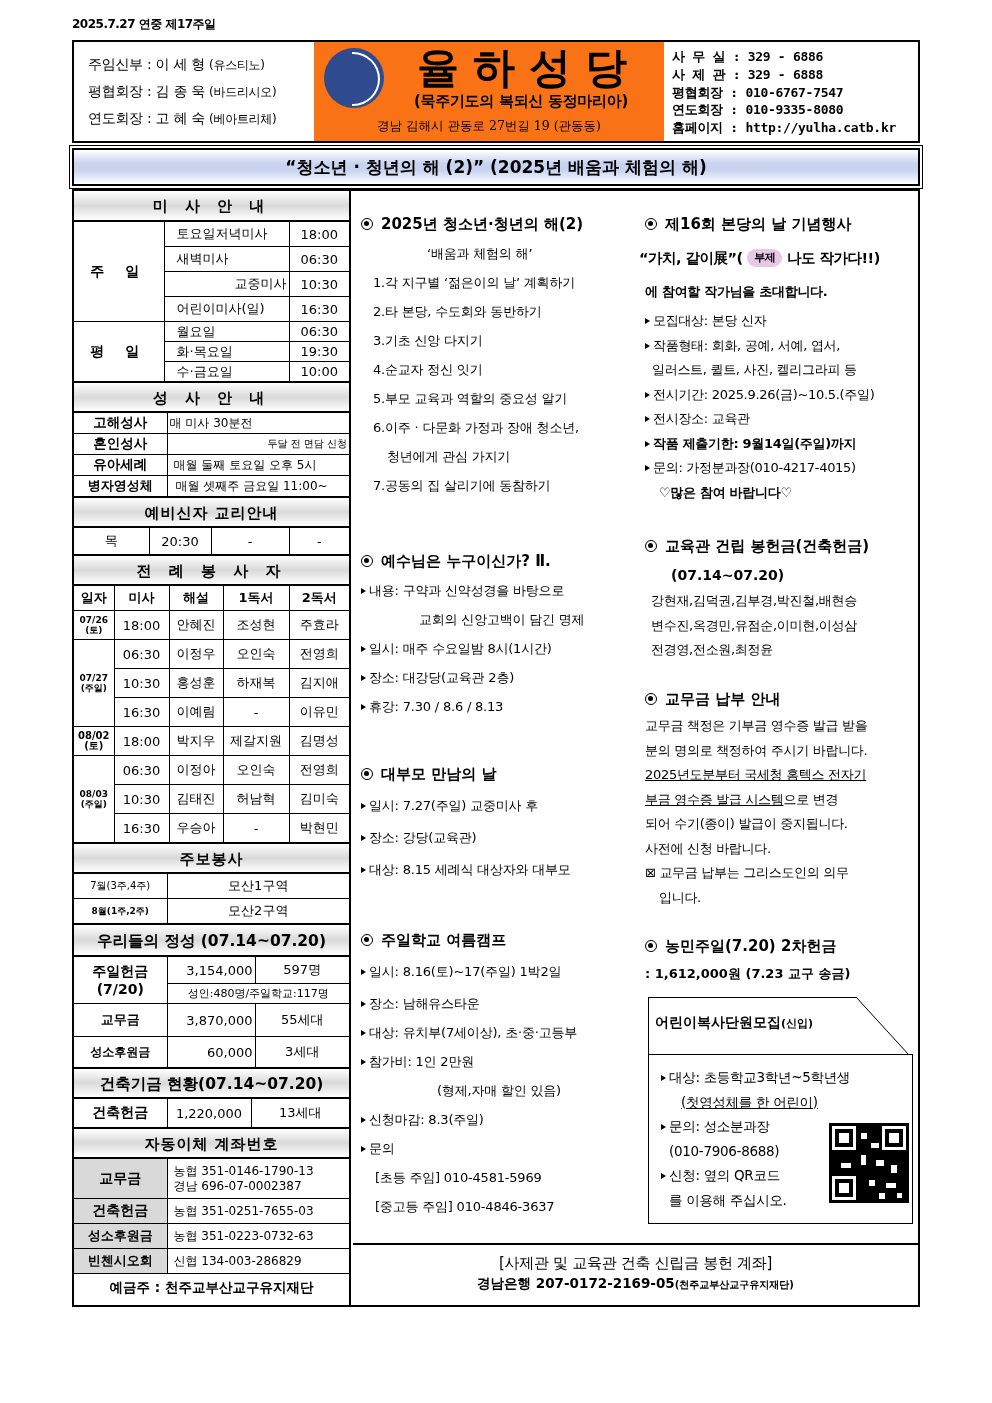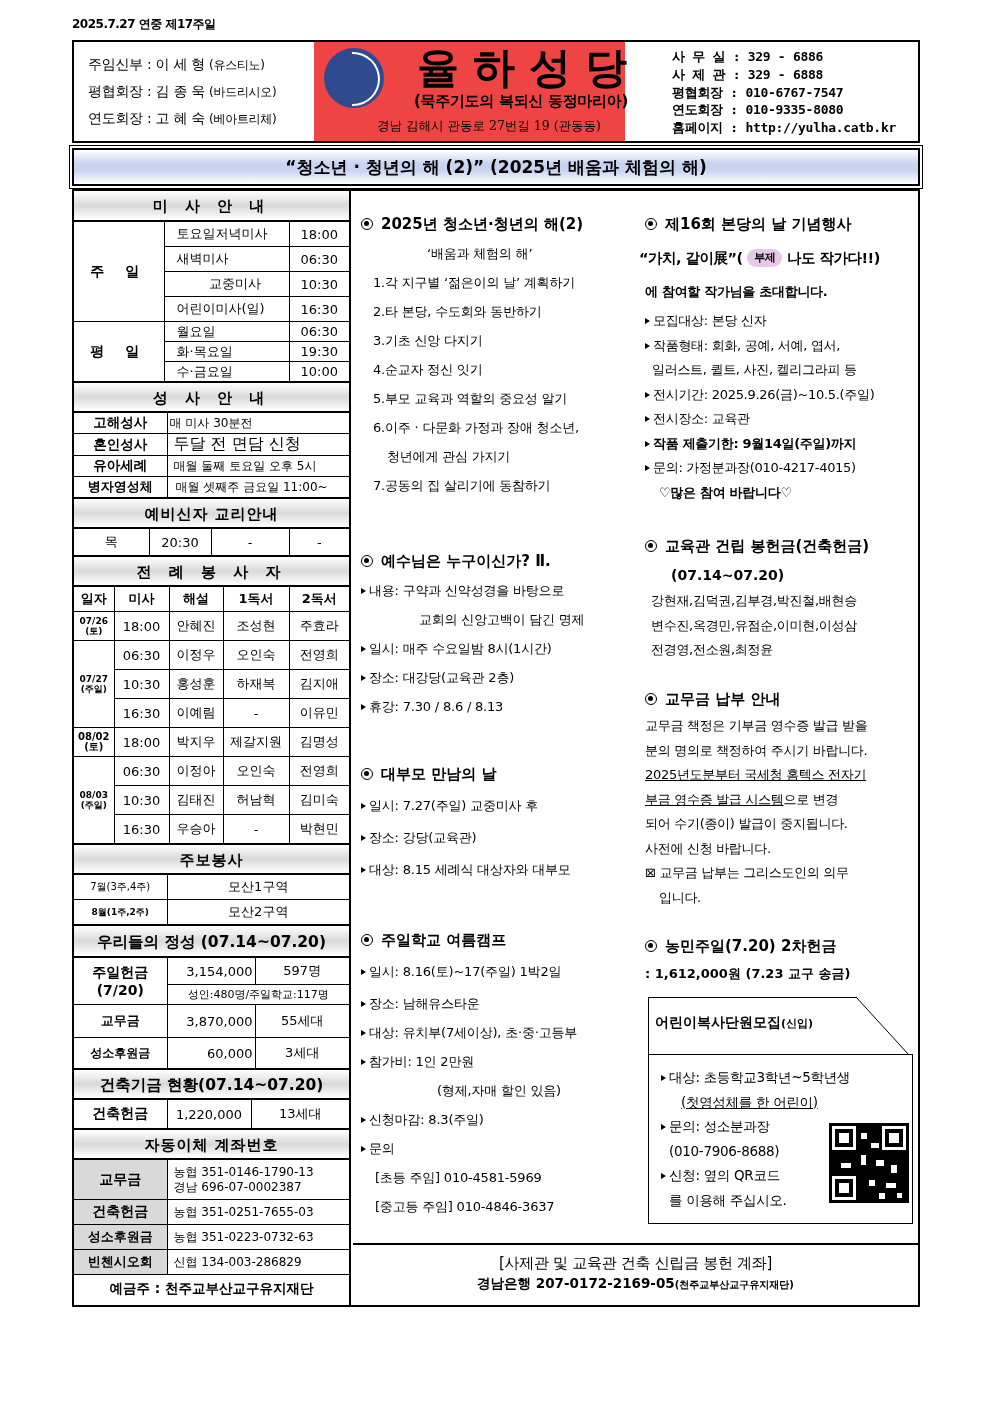--- a/index.html
+++ b/index.html
@@ -3,21 +3,21 @@
 <meta charset="utf-8">
 <style>
 *{box-sizing:border-box;margin:0;padding:0}
 body{width:992px;height:1403px;background:#fff;font-family:"DejaVu Sans","Liberation Sans",sans-serif;color:#000;position:relative;overflow:hidden}
 .abs{position:absolute}
 .topline{left:72px;top:16px;font-size:12px;font-weight:bold;letter-spacing:-0.5px}
 .header{left:72px;top:40px;width:848px;height:103px;border:2px solid #000}
 .hdr-left{position:absolute;left:0;top:0;width:240px;height:99px;padding:9px 0 0 14px}
 .hdr-left div{font-size:14px;height:27px;line-height:27px;letter-spacing:-0.3px}
 .hdr-left small{font-size:12px}
-.hdr-mid{position:absolute;left:240px;top:0;width:311px;height:99px;background:#ef4444}
+.hdr-mid{position:absolute;left:240px;top:0;width:350px;height:99px;background:#f97316}
 .logo{position:absolute;left:10px;top:6px;width:60px;height:60px;border-radius:50%;background:#2f4a8f}
 .logo:after{content:"";position:absolute;left:28px;top:4px;width:26px;height:50px;border:2px solid #fff;border-left:none;border-radius:0 30px 30px 0}
 .title{position:absolute;left:80px;top:2px;width:270px;text-align:center;font-size:42px;font-weight:bold;letter-spacing:14px;line-height:48px}
 .subtitle{position:absolute;left:62px;top:50px;width:290px;text-align:center;font-size:15px;font-weight:bold;letter-spacing:-0.3px}
 .address{position:absolute;left:0;top:76px;width:350px;text-align:center;font-size:12.5px;font-weight:normal;font-family:"DejaVu Serif",serif}
 .hdr-right{position:absolute;left:598px;top:6px;width:246px;font-size:13px;font-weight:bold;font-family:"DejaVu Sans Mono",monospace}
 .hdr-right div{height:17.8px;line-height:17.8px;letter-spacing:-0.3px}
 .banner{left:72px;top:148px;width:848px;height:38px;border:2px solid #000;background:linear-gradient(#fff,#c8d3f0 40%,#c8d3f0 60%,#fff);text-align:center;font-size:17px;font-weight:bold;line-height:34px;outline:1px solid #000;outline-offset:2px}
 .frame{left:72px;top:189px;width:848px;height:1118px;border:2px solid #000}
 .leftcol{position:absolute;left:0;top:0;width:277px;height:1114px;border-right:2px solid #000}
@@ -75,21 +75,21 @@
           <tr>
             <td rowspan="4" style="width:90px;font-weight:bold;font-size:14px;letter-spacing:8px;border-left:none">주  일</td>
             <td style="text-align:left;padding-left:12px">토요일저녁미사</td>
             <td style="width:60px;border-right:none">18:00</td>
           </tr>
       <tr>
             <td style="text-align:left;padding-left:12px">새벽미사</td>
             <td style="border-right:none">06:30</td>
           </tr>
       <tr>
-            <td style="text-align:center;padding-left:19px">교중미사</td>
+            <td style="text-align:right;padding-left:19px">교중미사</td>
             <td style="border-right:none">10:30</td>
           </tr>
       <tr>
             <td style="text-align:left;padding-left:12px">어린이미사(일)</td>
             <td style="border-right:none">16:30</td>
           </tr>
       <tr>
             <td rowspan="3" style="font-weight:bold;font-size:14px;letter-spacing:8px;border-left:none">평  일</td>
             <td style="text-align:left;padding-left:12px;height:20px">월요일</td>
             <td style="border-right:none;height:20px">06:30</td>
@@ -106,21 +106,21 @@
       </table>
     <div class="sechead">성 사 안 내</div>
     <table>
       <tbody>
           <tr>
             <td style="width:93px;font-weight:bold;font-size:13.5px;height:21px;border-left:none">고해성사</td>
             <td style="text-align:left;padding-left:2px;height:15px;font-size:12px;border-right:none">매 미사 30분전</td>
           </tr>
       <tr>
             <td style="font-weight:bold;font-size:13.5px;height:21px;border-left:none">혼인성사</td>
-            <td style="text-align:left;padding-left:6px;height:21px;font-size:16px;border-right:none">두달 전 면담 신청</td>
+            <td style="text-align:right;padding-left:12px;height:21px;font-size:10px;border-right:none">두달 전 면담 신청</td>
           </tr>
       <tr>
             <td style="font-weight:bold;font-size:13.5px;height:21px;border-left:none">유아세례</td>
             <td style="text-align:left;padding-left:6px;height:21px;font-size:12px;border-right:none">매월 둘째 토요일 오후 5시</td>
           </tr>
       <tr>
             <td style="font-weight:bold;font-size:13px;height:21px;border-left:none">병자영성체</td>
             <td style="text-align:left;padding-left:8px;height:21px;font-size:12px;border-right:none">매월 셋째주 금요일 11:00~</td>
           </tr>
     </tbody>

